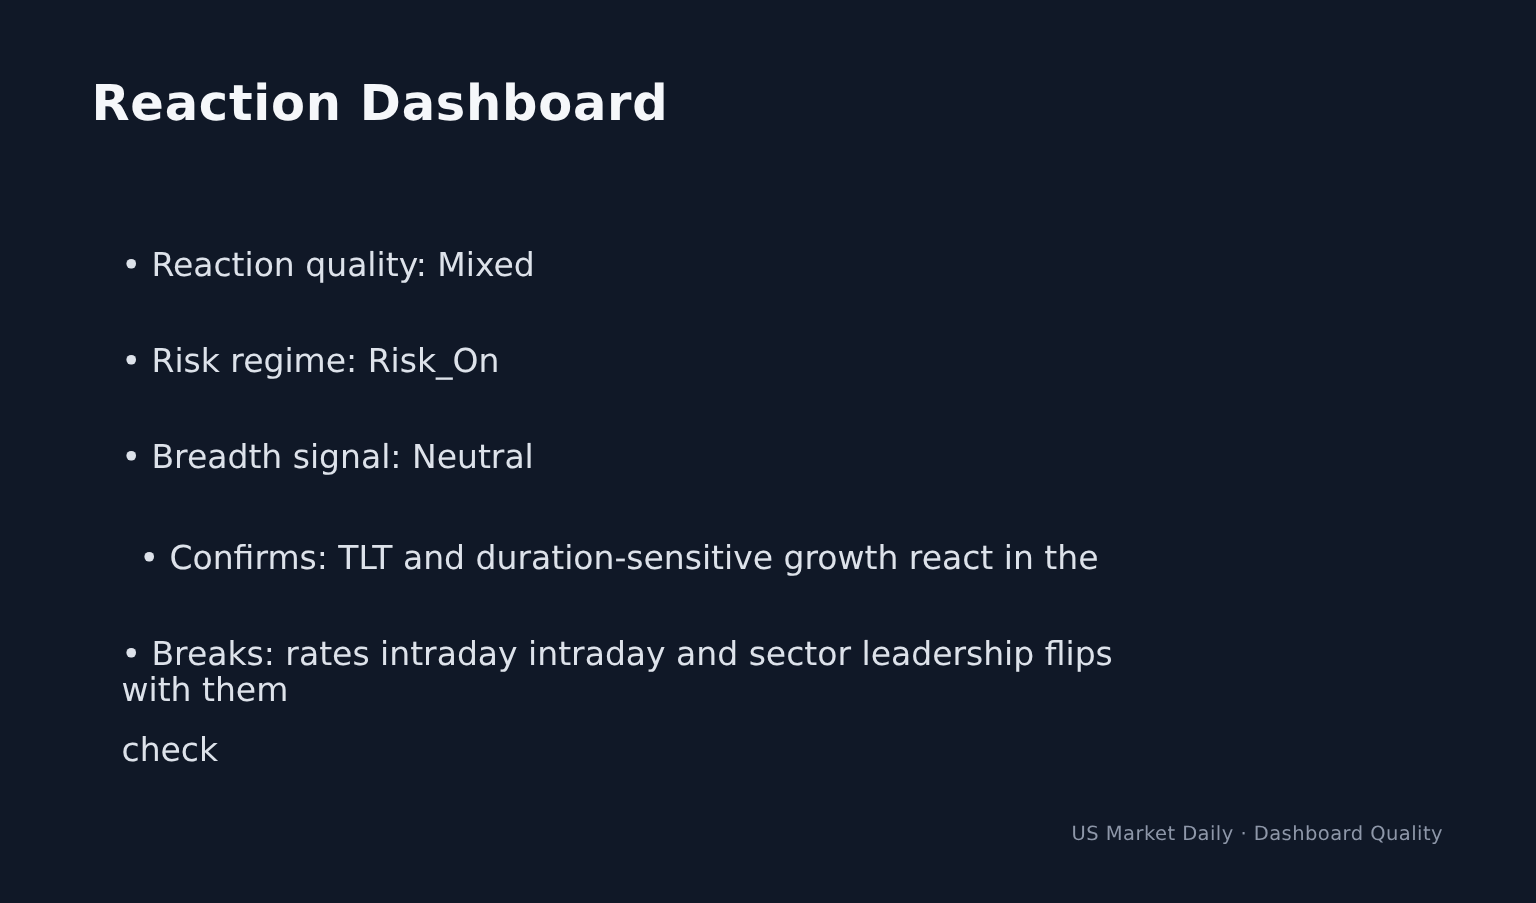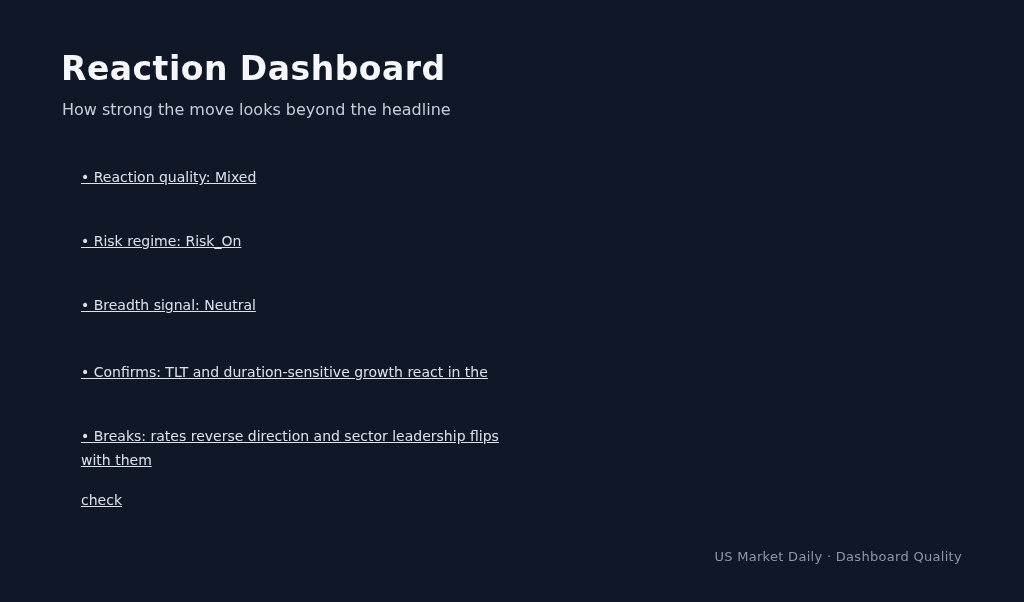--- a/index.html
+++ b/index.html
@@ -34,70 +34,68 @@
     left: 62px;
     top: 100px;
     font-size: 16px;
     color: var(--subtitle);
     line-height: 1.3;
   }
   .bullet-item {
     position: absolute;
     left: 81px;
     width: 690px;
-    font-size: 14px;
+    font-size: 22px;
     line-height: 23.5px;
     color: var(--bullet-text);
-    text-decoration: underline;
   }
   .bullet-item .line { display: block; }
   .b1 { top: 166px; }
   .b2 { top: 230px; }
   .b3 { top: 294px; }
-  .b4 { top: 361px; }
+  .b4 { top: 361px; margin-left: 12px; }
   .b5 { top: 425px; }
   .b6 { top: 489px; }
   .footer {
     position: absolute;
     right: 62px;
     top: 549px;
     font-size: 13px;
     letter-spacing: 0.3px;
     color: var(--footer);
   }
 </style>
 </head>
 <body>
 
 <div class="slide">
 
   <h1 class="title">Reaction Dashboard</h1>
 
-  <div class="subtitle">How strong the move looks beyond the headline</div>
 
   <div>
 
     <div class="bullet-item b1">
       <span class="line">• Reaction quality: Mixed</span>
     </div>
 
     <div class="bullet-item b2">
       <span class="line">• Risk regime: Risk_On</span>
     </div>
 
     <div class="bullet-item b3">
       <span class="line">• Breadth signal: Neutral</span>
     </div>
 
     <div class="bullet-item b4">
       <span class="line">• Confirms: TLT and duration-sensitive growth react in the</span>
     </div>
 
     <div class="bullet-item b5">
-      <span class="line">• Breaks: rates reverse direction and sector leadership flips</span>
+      <span class="line">• Breaks: rates intraday intraday and sector leadership flips</span>
       <span class="line">with them</span>
     </div>
 
     <div class="bullet-item b6">
       <span class="line">check</span>
     </div>
 
   </div>
 
   <div class="footer">US Market Daily · Dashboard Quality</div>

